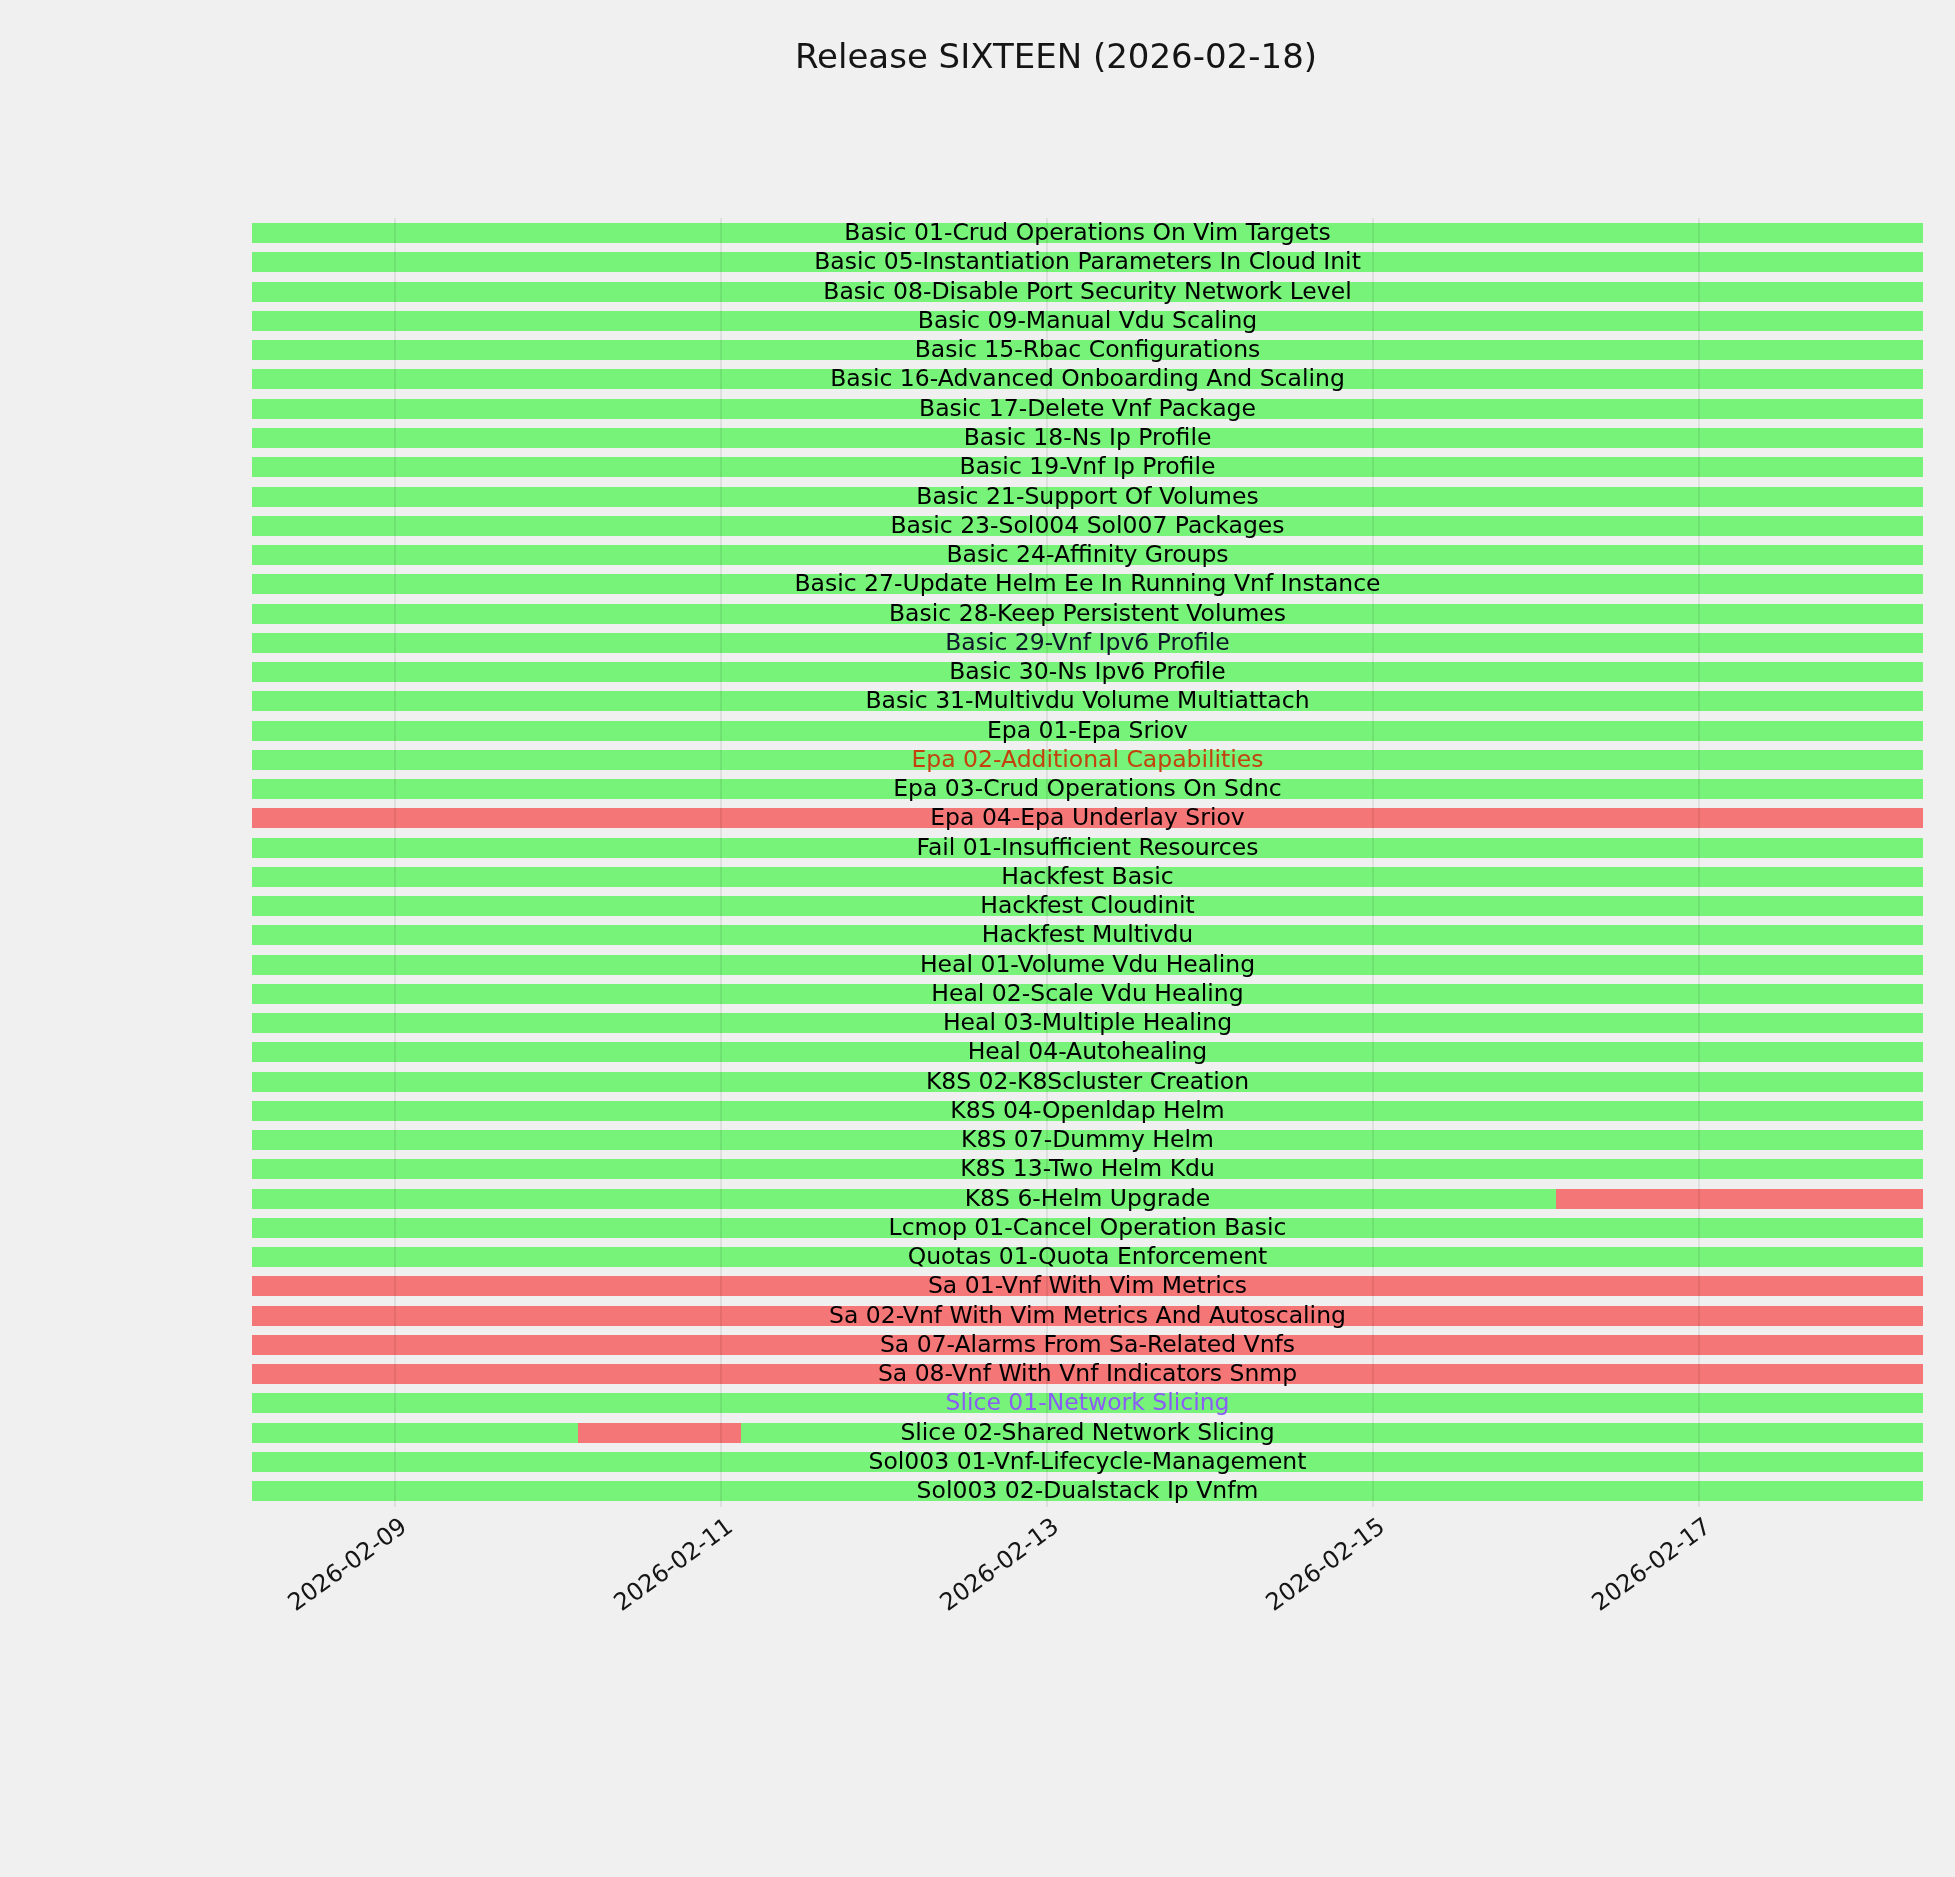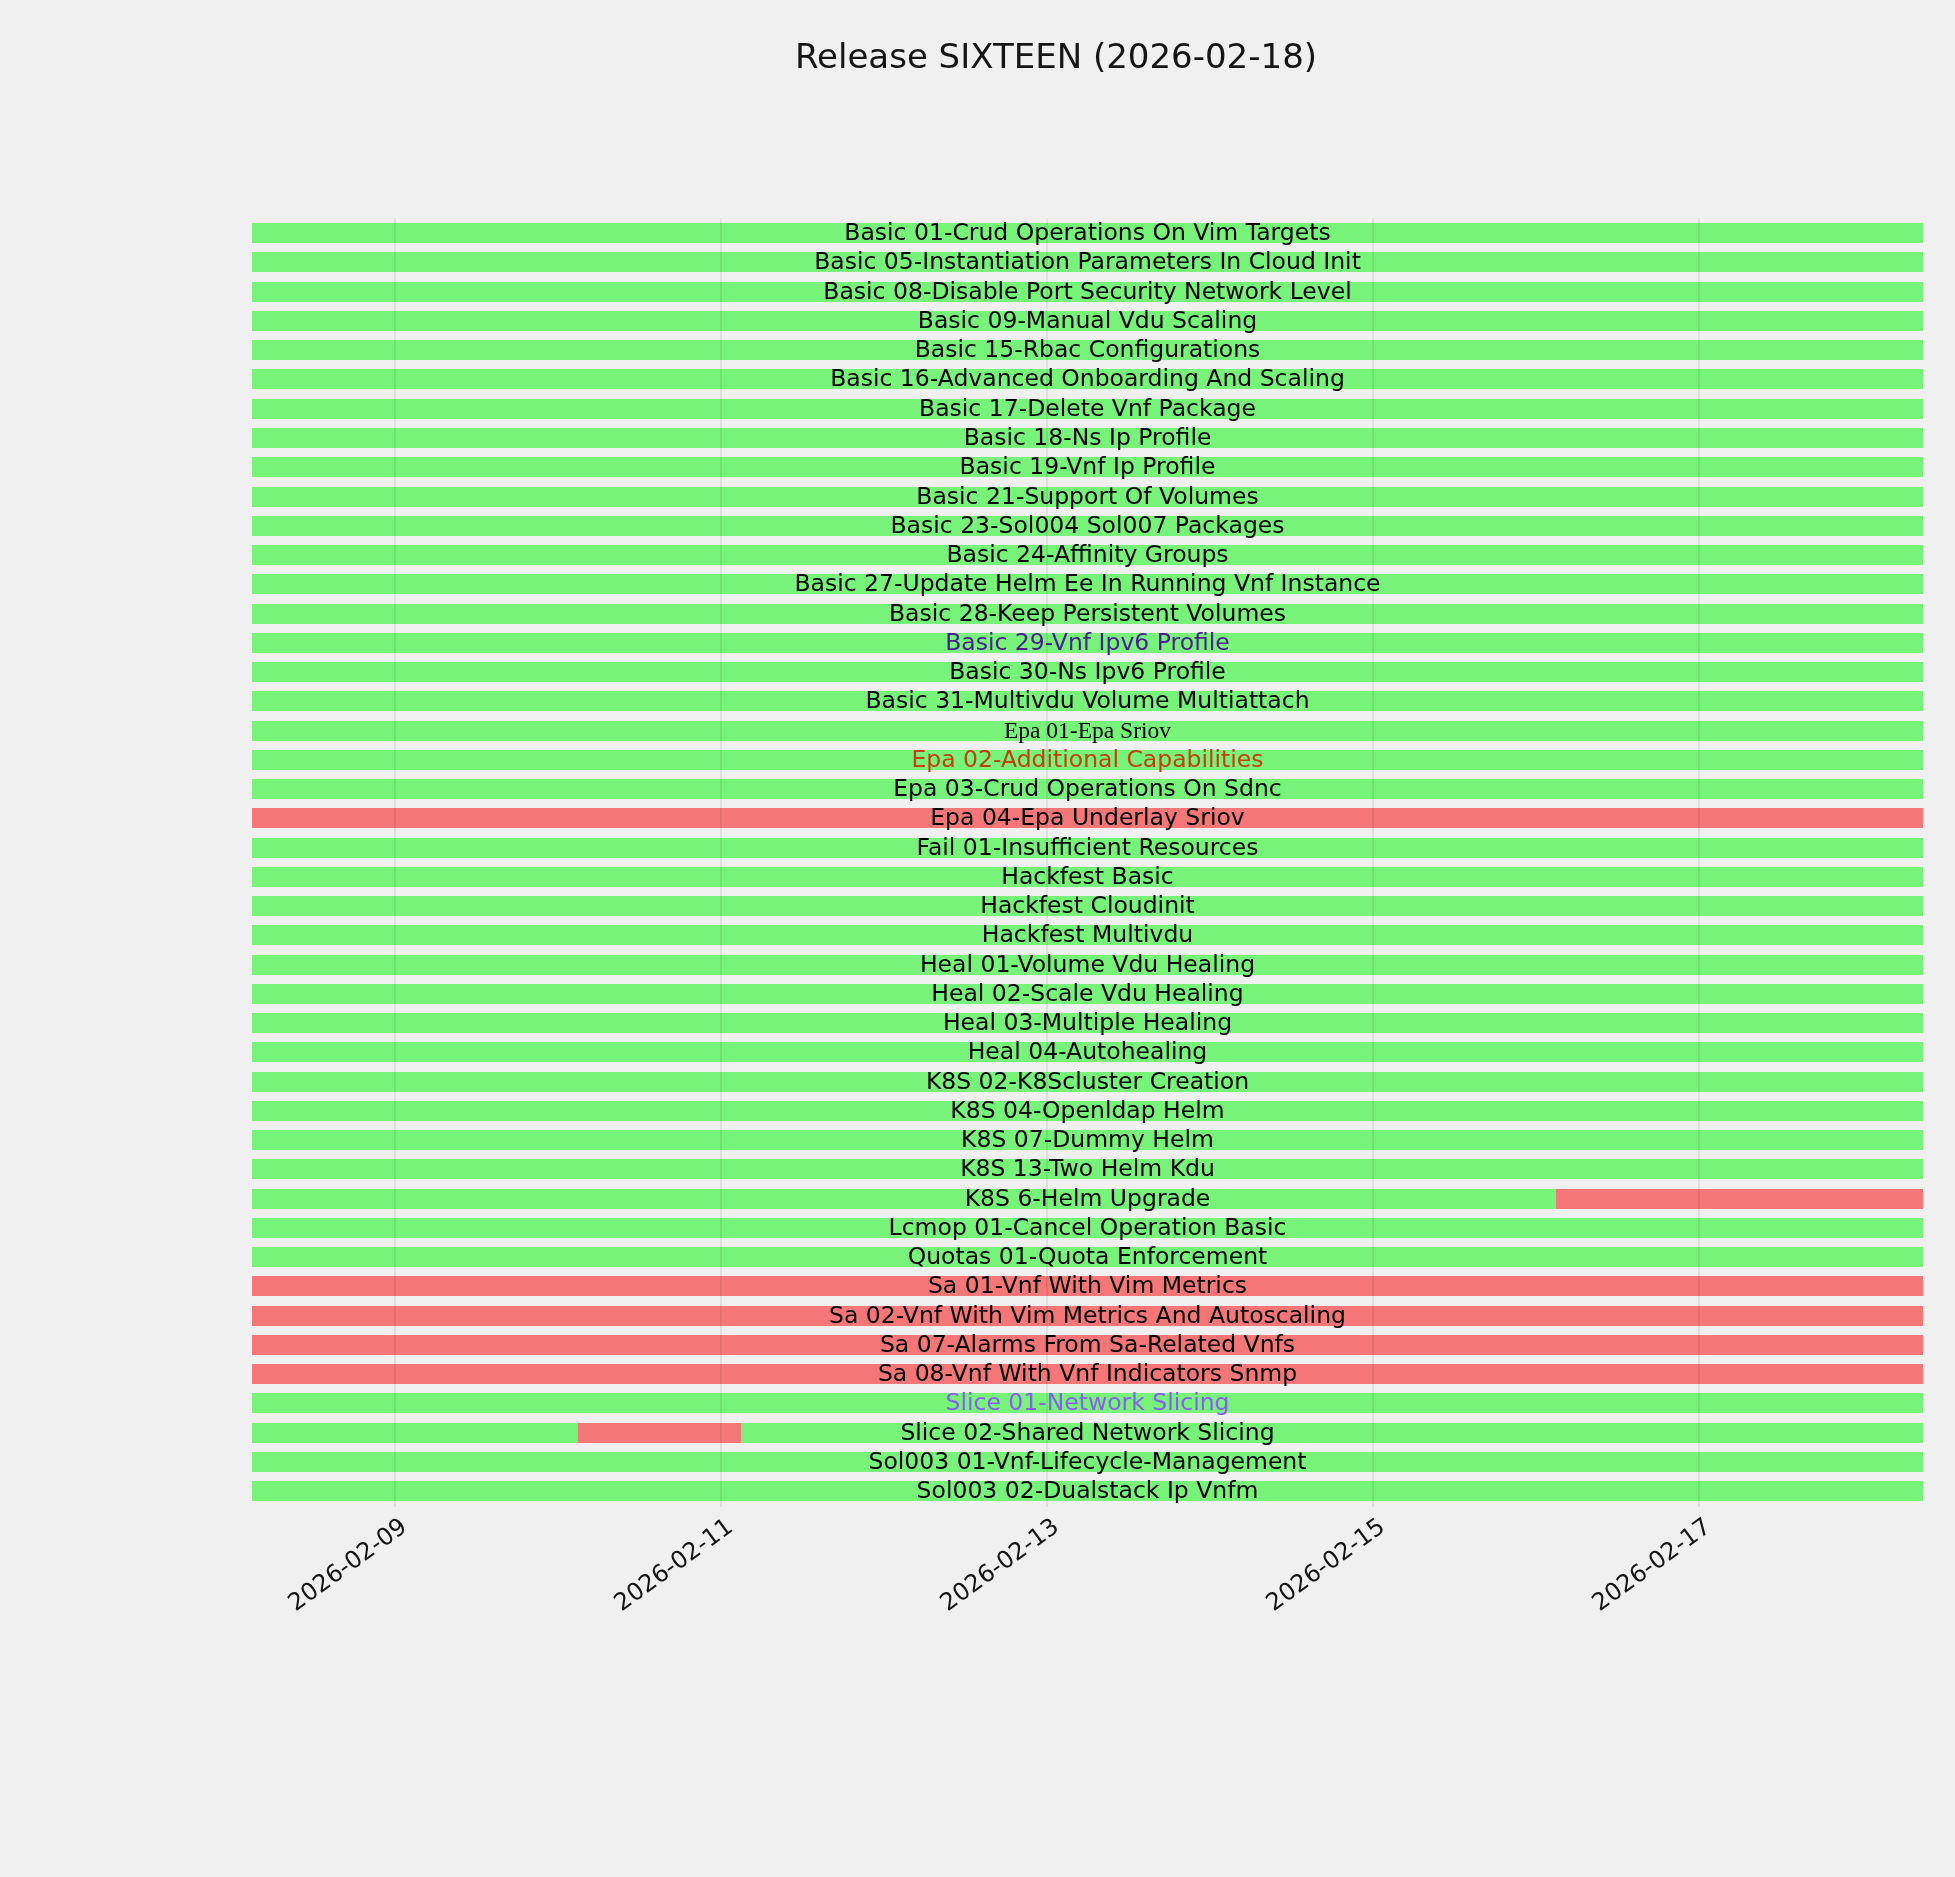--- a/index.html
+++ b/index.html
@@ -142,31 +142,31 @@
       <div class="task-row" style="top: 356px; height: 19.6px;">
         <div class="bar-seg" style="left: 0px; width: 1671px; background: rgb(119, 243, 122);"></div>
         <div class="task-label" style="color: rgb(0, 0, 0);">Basic 27-Update Helm Ee In Running Vnf Instance</div>
       </div>
       <div class="task-row" style="top: 386px; height: 19.6px;">
         <div class="bar-seg" style="left: 0px; width: 1671px; background: rgb(119, 243, 122);"></div>
         <div class="task-label" style="color: rgb(0, 0, 0);">Basic 28-Keep Persistent Volumes</div>
       </div>
       <div class="task-row" style="top: 415px; height: 19.6px;">
         <div class="bar-seg" style="left: 0px; width: 1671px; background: rgb(119, 243, 122);"></div>
-        <div class="task-label" style="color: #4c1d95;">Basic 29-Vnf Ipv6 Profile</div>
+        <div class="task-label" style="color: #0f172a;">Basic 29-Vnf Ipv6 Profile</div>
       </div>
       <div class="task-row" style="top: 444px; height: 19.6px;">
         <div class="bar-seg" style="left: 0px; width: 1671px; background: rgb(119, 243, 122);"></div>
         <div class="task-label" style="color: rgb(0, 0, 0);">Basic 30-Ns Ipv6 Profile</div>
       </div>
       <div class="task-row" style="top: 473px; height: 19.6px;">
         <div class="bar-seg" style="left: 0px; width: 1671px; background: rgb(119, 243, 122);"></div>
         <div class="task-label" style="color: rgb(0, 0, 0);">Basic 31-Multivdu Volume Multiattach</div>
       </div>
-      <div class="task-row" style="top: 503px; height: 19.6px; font-family: Liberation Serif, serif;">
+      <div class="task-row" style="top: 503px; height: 19.6px;">
         <div class="bar-seg" style="left: 0px; width: 1671px; background: rgb(119, 243, 122);"></div>
         <div class="task-label" style="color: rgb(0, 0, 0);">Epa 01-Epa Sriov</div>
       </div>
       <div class="task-row" style="top: 532px; height: 19.6px;">
         <div class="bar-seg" style="left: 0px; width: 1671px; background: rgb(119, 243, 122);"></div>
         <div class="task-label" style="color: #c2410c;">Epa 02-Additional Capabilities</div>
       </div>
       <div class="task-row" style="top: 561px; height: 19.6px;">
         <div class="bar-seg" style="left: 0px; width: 1671px; background: rgb(119, 243, 122);"></div>
         <div class="task-label" style="color: rgb(0, 0, 0);">Epa 03-Crud Operations On Sdnc</div>

